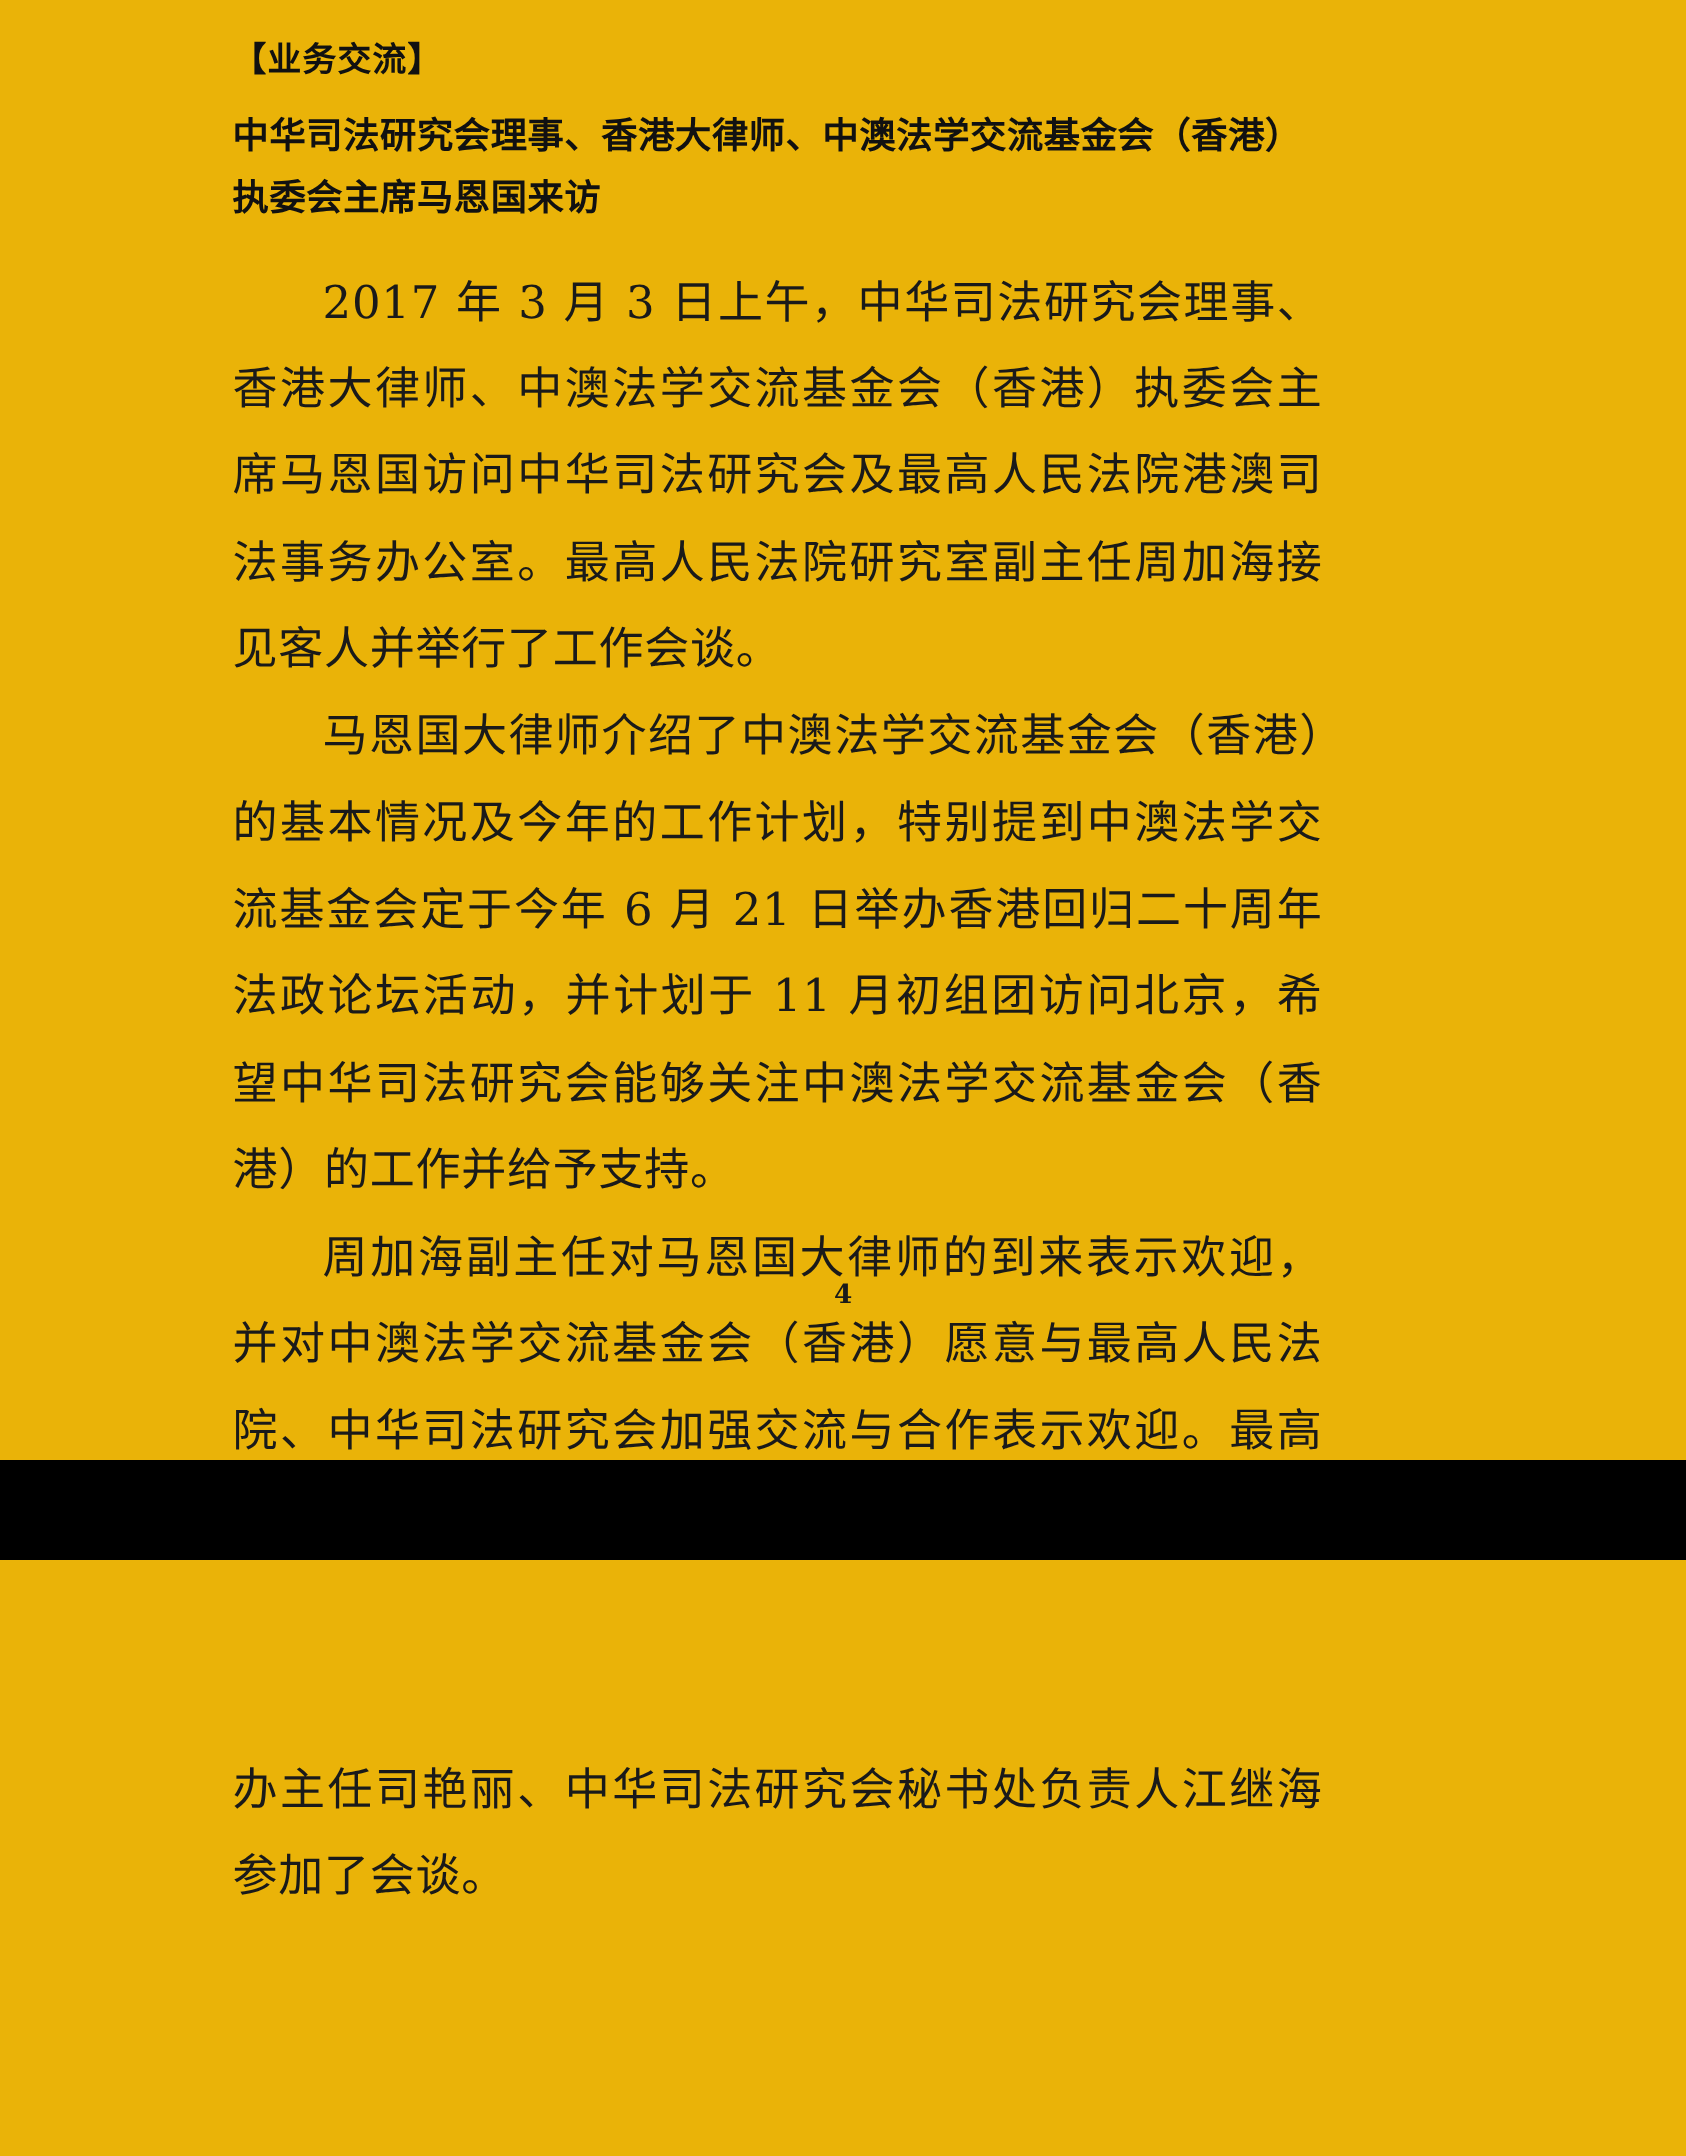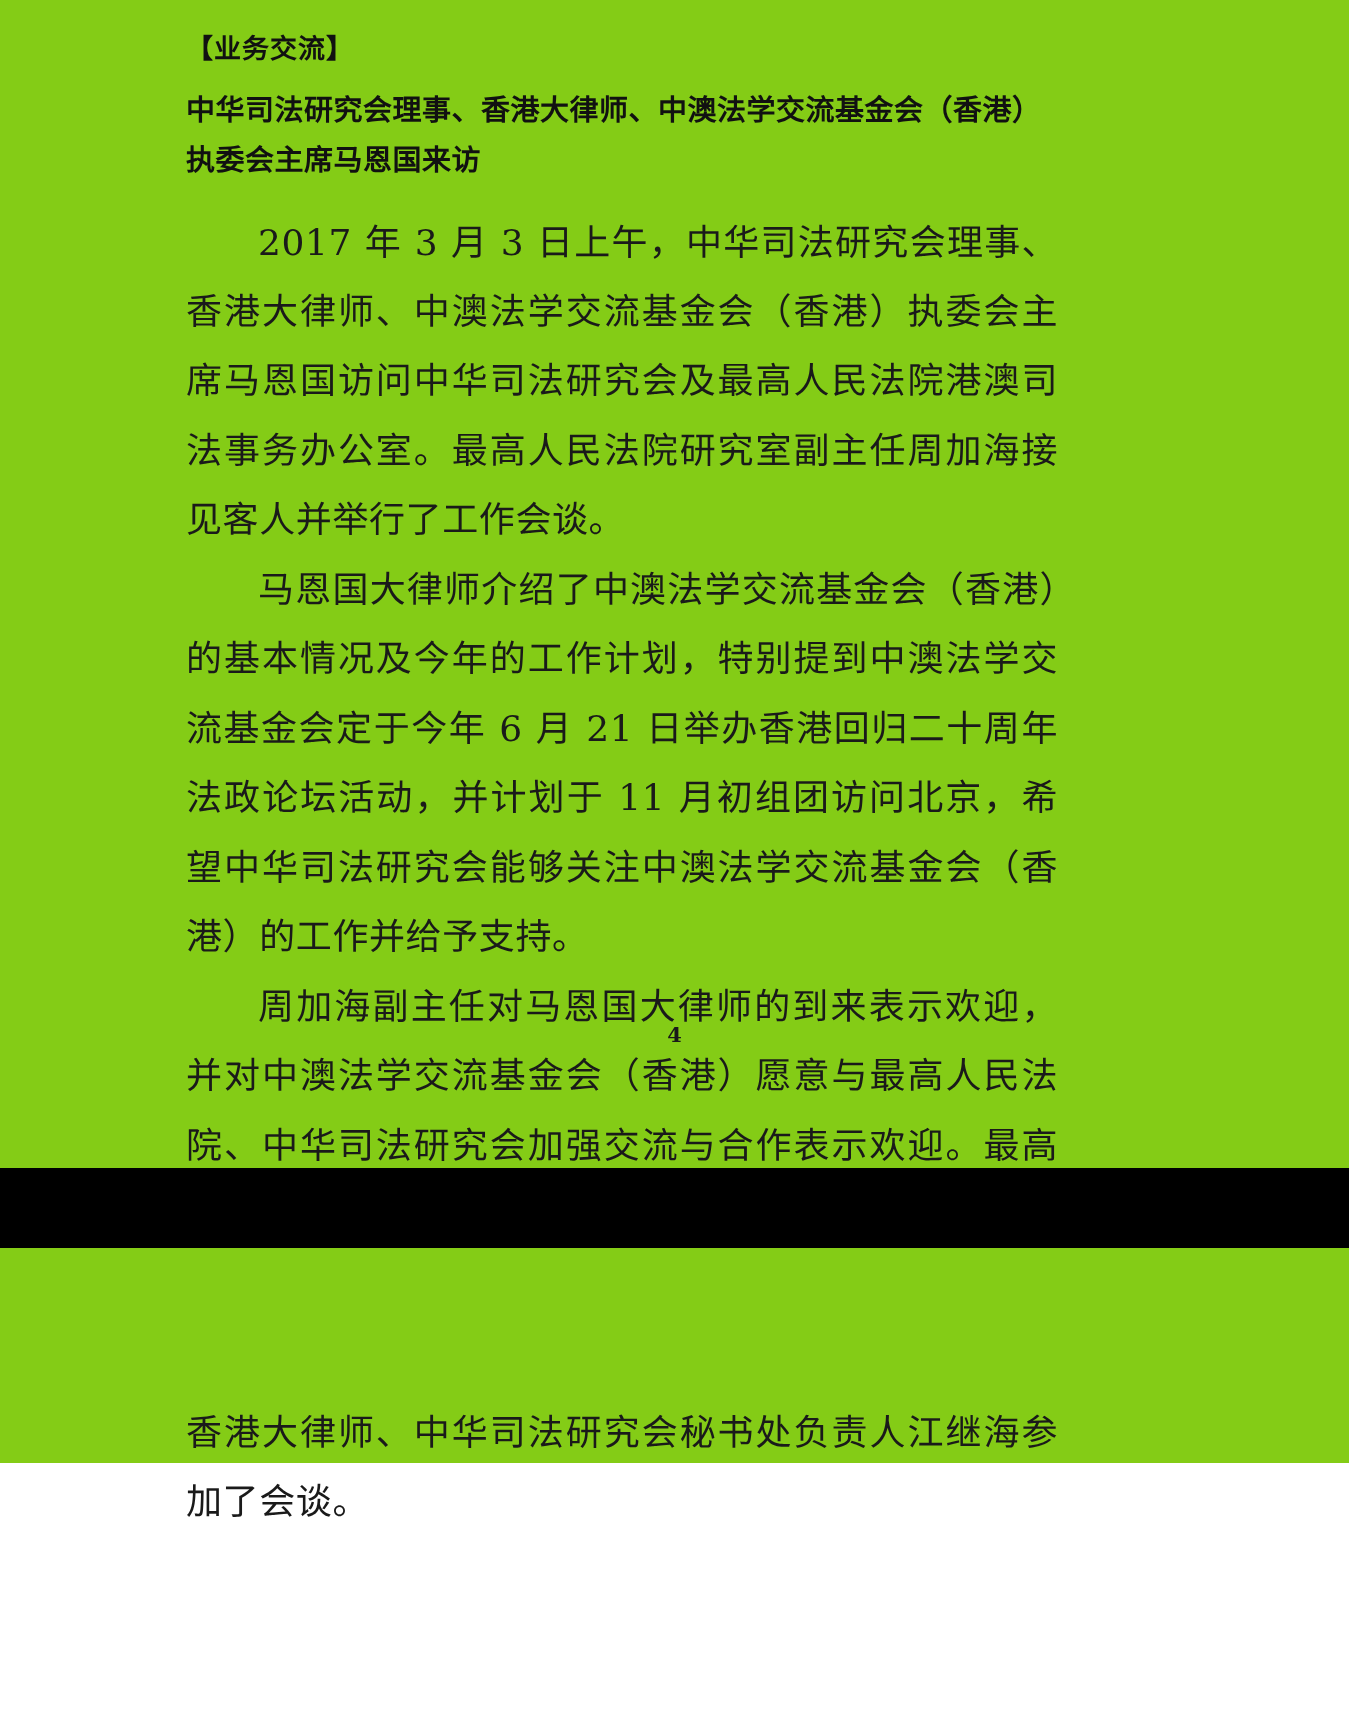--- a/index.html
+++ b/index.html
@@ -14,22 +14,22 @@
     font-family: "DejaVu Serif", "Liberation Serif", serif;
     color: #1a1a1a;
     overflow: hidden;
   }
 
   .page {
     position: absolute;
     left: 0;
     top: 0;
     width: 1349px;
-    height: 1463px;
-    background: #84cc16;
+    height: 1725px;
+    background: #eab308;
   }
 
   .doc-body {
     position: absolute;
     left: 186px;
     top: 0;
     width: 872px;
   }
 
   .section-tag {
@@ -37,21 +37,21 @@
     font-weight: bold;
     font-size: 27px;
     letter-spacing: 1px;
     color: #111111;
     margin-top: 30px;
     margin-bottom: 18px;
     line-height: 1.4;
   }
 
   .doc-title {
-    font-family: Liberation Sans, sans-serif;
+    font-family: Liberation Mono, monospace;
     font-weight: bold;
     font-size: 29px;
     line-height: 1.72;
     color: #111111;
     letter-spacing: 0.5px;
     margin-bottom: 22px;
   }
 
   .para {
     font-size: 36px;
@@ -113,16 +113,16 @@
 
     <p class="para">周加海副主任对马恩国大律师的到来表示欢迎，并对中澳法学交流基金会（香港）愿意与最高人民法院、中华司法研究会加强交流与合作表示欢迎。最高人民法院研究室港澳</p>
 
   </div>
 
   <div class="page-number">4</div>
 
   <div class="black-band"></div>
 
   <div class="continued">
-    <p class="para">香港大律师、中华司法研究会秘书处负责人江继海参加了会谈。</p>
+    <p class="para">办主任司艳丽、中华司法研究会秘书处负责人江继海参加了会谈。</p>
   </div>
 
 </div>
 
 </body></html>

